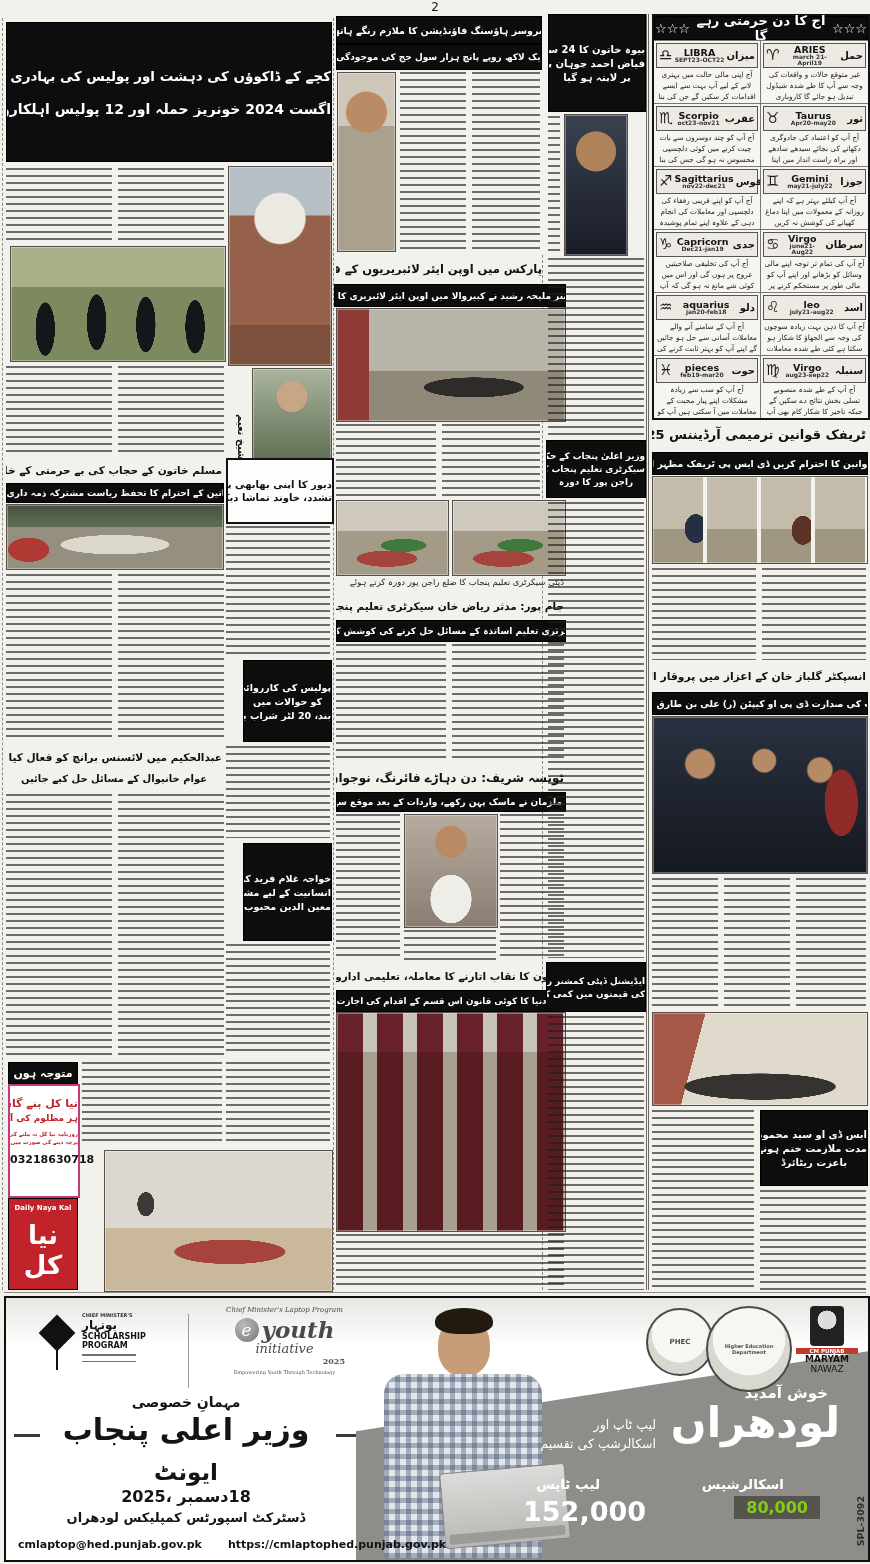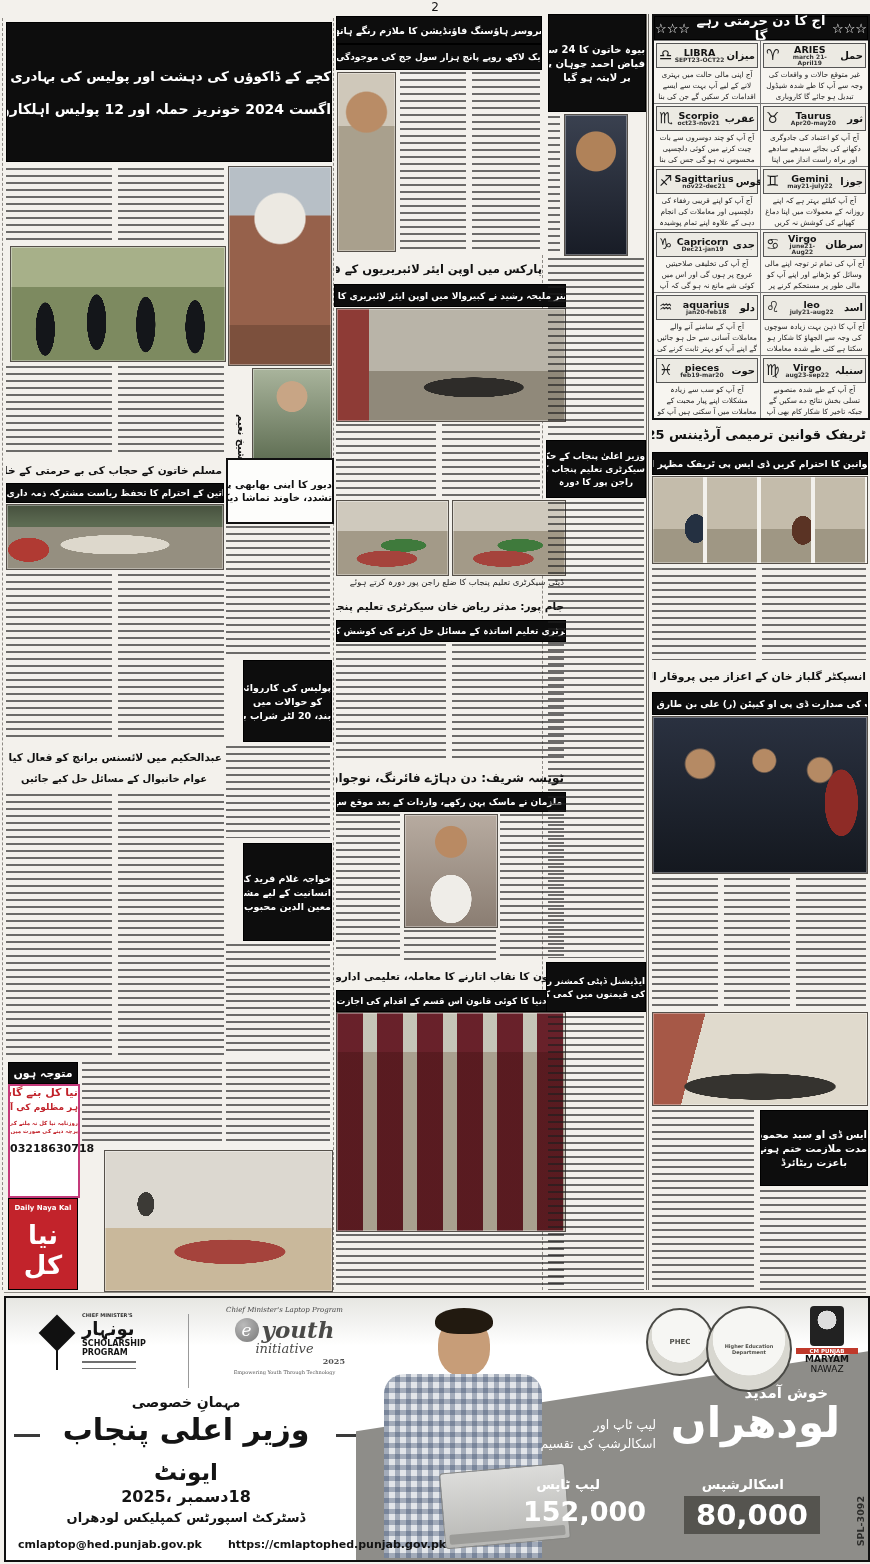--- a/index.html
+++ b/index.html
@@ -119,21 +119,21 @@
     <div class="nw">خواجہ غلام فرید کی تعلیمات</div>
     <div class="nw">انسانیت کے لیے مشعل راہ ہیں</div>
     <div class="nw">معین الدین محبوب</div>
   </div>
   <div class="abs t" style="left:226px;top:944px;width:104px;height:112px;"></div>
   <div class="abs t" style="left:226px;top:1062px;width:104px;height:84px;"></div>
   <div class="abs t" style="left:82px;top:1062px;width:140px;height:84px;"></div>
 
   <div class="abs bar ur" style="left:8px;top:1062px;width:68px;height:20px;font-size:11px;">متوجہ ہوں</div>
   <div class="abs nk-bd" style="left:8px;top:1084px;width:68px;height:110px;">
-    <div class="nk-red nw" style="font-size:11px;margin-top:0;">نیا کل بنے گا،</div>
+    <div class="nk-red nw" style="font-size:11px;margin-top:11px;">نیا کل بنے گا،</div>
     <div class="nk-red nw" style="font-size:9px;margin-top:3px;">ہر مظلوم کی آواز۔۔۔</div>
     <div class="nk-red nw" style="font-size:5.5px;margin-top:8px;">روزنامہ نیا کل نہ ملنے کی صورت میں</div>
     <div class="nk-red nw" style="font-size:5.5px;margin-top:2px;">پرچہ دینے کی صورت میں نمبروں پر رابطہ کریں</div>
     <div style="font-size:11px;font-weight:bold;text-align:center;margin-top:8px;">03218630718</div>
   </div>
   <div class="abs nk-logo" style="left:8px;top:1198px;width:68px;height:90px;">
     <div style="font-size:7px;font-weight:bold;margin-top:5px;">Daily Naya Kal</div>
     <div class="ur" style="font-size:26px;font-weight:bold;margin-top:8px;">نیا کل</div>
   </div>
   <div class="abs ph ph-gather" style="left:104px;top:1150px;width:227px;height:140px;"></div>
@@ -368,21 +368,21 @@
 
   <div id="ad" class="abs" style="left:4px;top:1296px;width:862px;height:262px;">
 
     <div class="abs ad-gray" style="left:350px;top:40px;width:512px;height:222px;"></div>
 
     <div class="abs" style="left:30px;top:12px;width:140px;height:88px;">
       <div class="abs" style="left:8px;top:10px;width:26px;height:26px;background:#111;transform:rotate(45deg);"></div>
       <div class="abs" style="left:20px;top:34px;width:2px;height:26px;background:#111;"></div>
       <div class="abs" style="left:46px;top:2px;width:92px;text-align:left;">
         <div style="font-size:5px;font-weight:bold;color:#333;">CHIEF MINISTER'S</div>
-        <div class="ur" style="font-size:18px;font-weight:bold;">بونہار</div>
+        <div class="ur" style="font-size:12px;font-weight:bold;">بونہار</div>
         <div style="font-size:8px;font-weight:bold;">SCHOLARSHIP</div>
         <div style="font-size:8px;font-weight:bold;">PROGRAM</div>
         <div class="t" style="width:54px;height:8px;margin-top:4px;"></div>
       </div>
     </div>
     <div class="abs" style="left:182px;top:16px;width:1px;height:74px;background:#999;"></div>
 
     <div class="abs" style="left:196px;top:8px;width:165px;height:104px;text-align:center;font-family:'DejaVu Serif',serif;">
       <div style="font-size:7px;font-style:italic;color:#444;">Chief Minister's Laptop Program</div>
       <div style="display:flex;align-items:center;justify-content:center;gap:3px;margin-top:2px;">
@@ -425,20 +425,20 @@
     </div>
 
     <div class="abs gray-ct" style="right:0;top:0;width:512px;height:262px;left:350px;pointer-events:none;">
       <div class="abs ur" style="right:40px;top:86px;color:#fff;font-size:15px;font-weight:bold;">خوش آمدید</div>
       <div class="abs ur" style="right:28px;top:100px;color:#fff;font-size:42px;font-weight:bold;">لودھراں</div>
       <div class="abs ur" style="right:212px;top:118px;width:130px;color:#fff;font-size:12.5px;text-align:right;line-height:1.5;">
         <div>لیپ ٹاپ اور</div>
         <div>اسکالرشپ کی تقسیم</div>
       </div>
       <div class="abs ur" style="right:84px;top:178px;color:#fff;font-size:13.5px;font-weight:bold;">اسکالرشپس</div>
-      <div class="abs" style="right:48px;top:198px;background:#55544f;color:#ffffff;font-size:29px;font-weight:bold;padding:2px 12px;">80,000</div>
+      <div class="abs" style="right:48px;top:198px;background:#55544f;color:#84cc16;font-size:16px;font-weight:bold;padding:2px 12px;">80,000</div>
       <div class="abs ur" style="right:268px;top:178px;color:#fff;font-size:13.5px;font-weight:bold;">لیپ ٹاپس</div>
       <div class="abs" style="right:222px;top:198px;color:#fff;font-size:27px;font-weight:bold;">152,000</div>
       <div class="abs spl" style="right:2px;bottom:14px;">SPL-3092</div>
     </div>
   </div>
 
 </div>
 
 </body></html>

